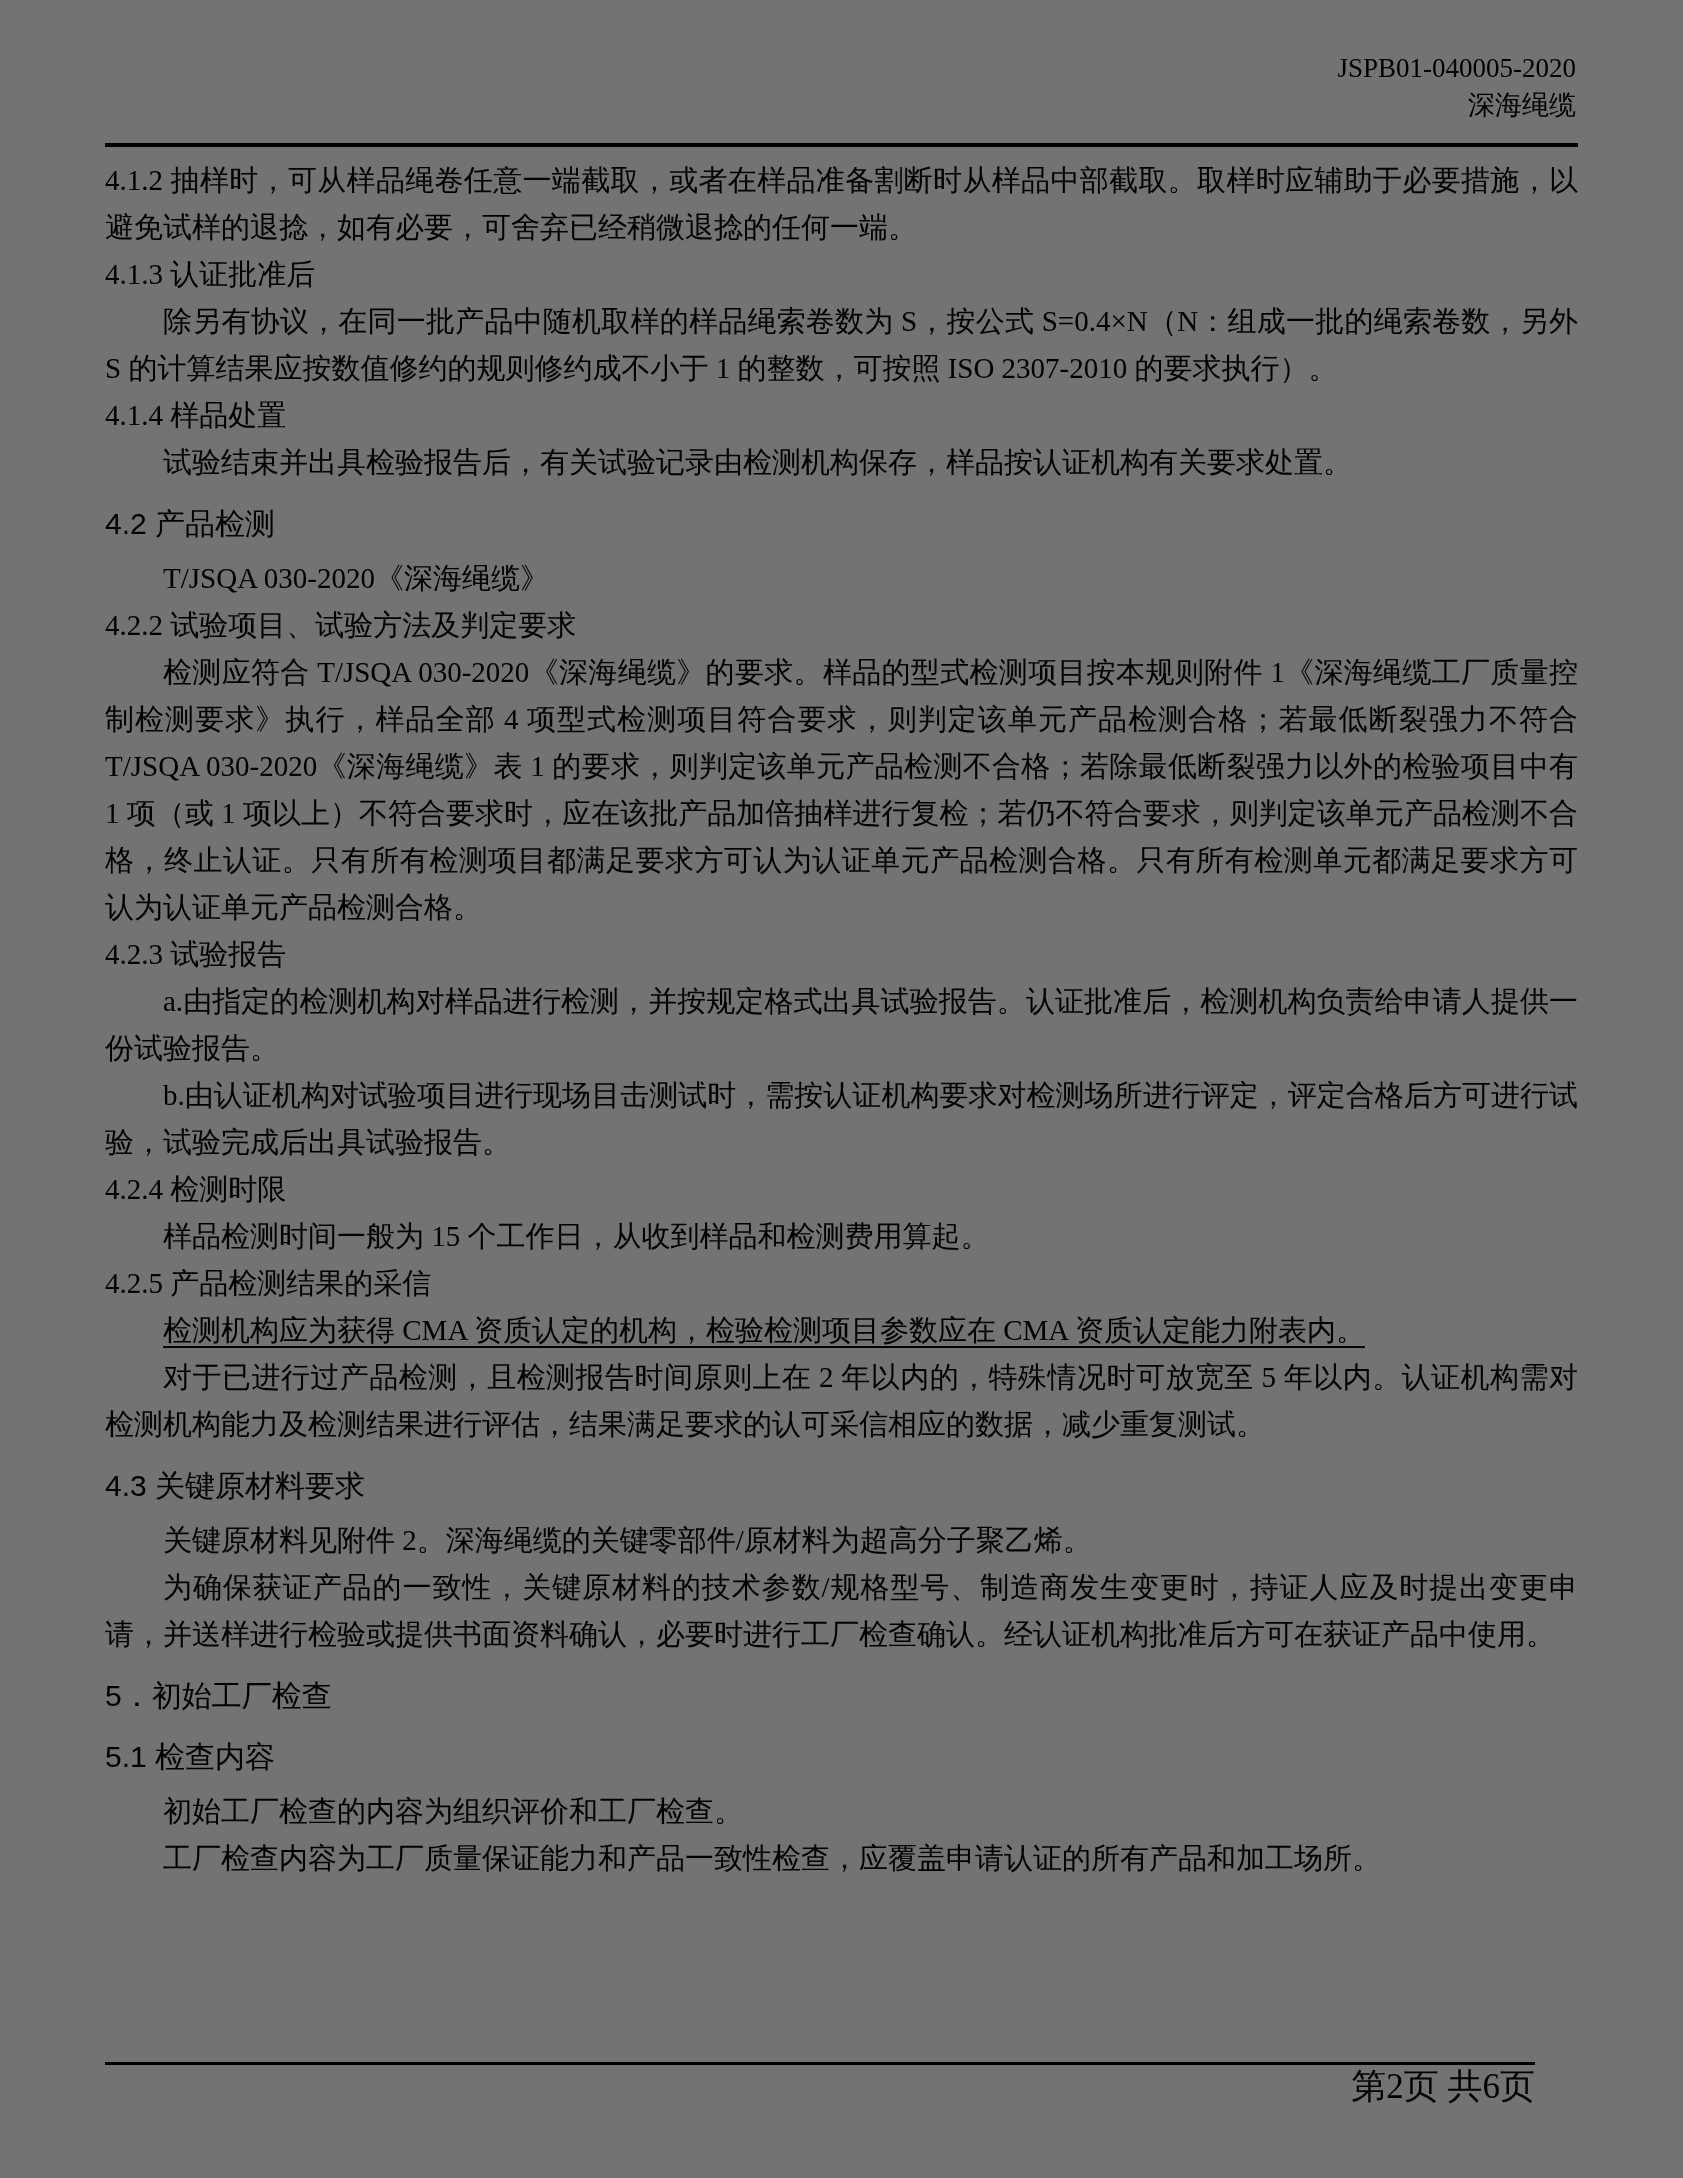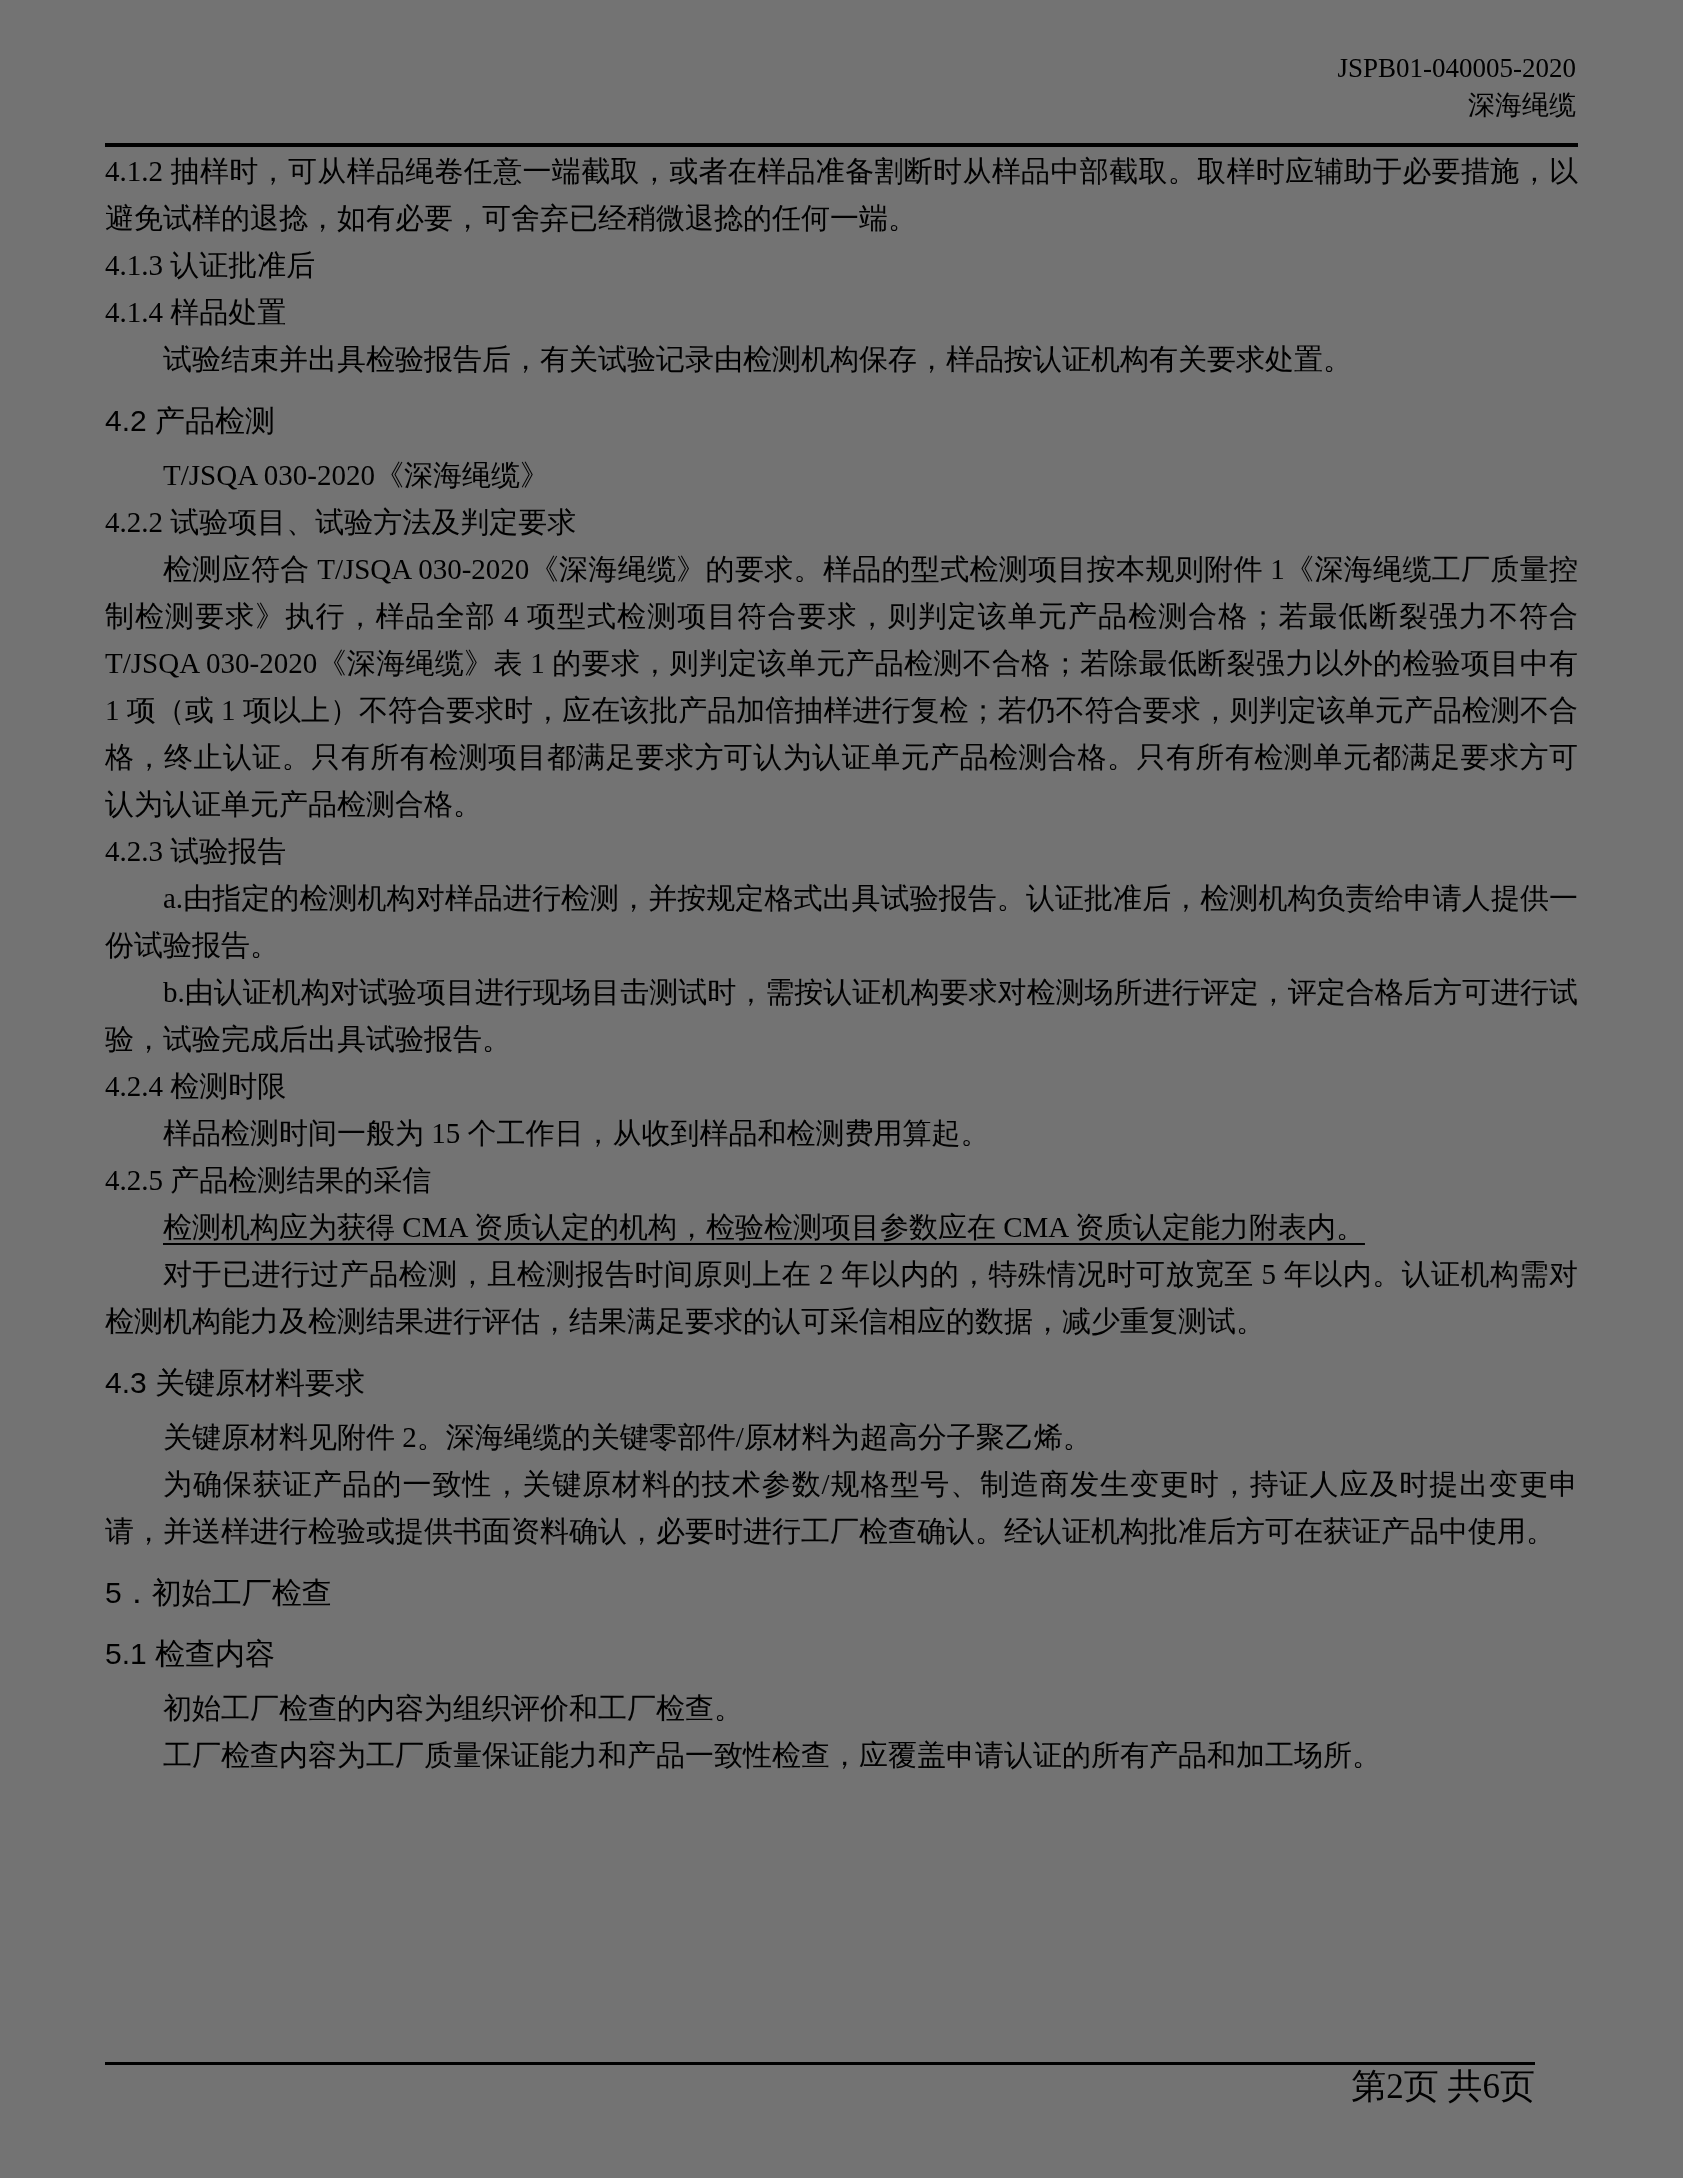--- a/index.html
+++ b/index.html
@@ -23,21 +23,21 @@
   .header-rule {
     position:absolute;
     top:143px;
     left:105px;
     width:1473px;
     height:4px;
     background:#000000;
   }
   .doc-body {
     position:absolute;
-    top:148px;
+    top:157px;
     left:105px;
     width:1473px;
     font-size:29px;
     line-height:47px;
     text-align:justify;
   }
   .doc-body p { margin:0; padding:0; }
   .doc-body p.sub { text-indent:0; }
   .doc-body p.indent { text-indent:2em; }
   .doc-body p.underline {
@@ -79,20 +79,21 @@
   <div class="doc-header">
     <div>JSPB01-040005-2020</div>
     <div>深海绳缆</div>
   </div>
 
   <div class="header-rule"></div>
 
   <div class="doc-body">
       <p class="sub">4.1.2 抽样时，可从样品绳卷任意一端截取，或者在样品准备割断时从样品中部截取。取样时应辅助于必要措施，以避免试样的退捻，如有必要，可舍弃已经稍微退捻的任何一端。</p>
       <p class="sub">4.1.3 认证批准后</p>
+      <p class="indent">除另有协议，在同一批产品中随机取样的样品绳索卷数为 S，按公式 S=0.4×N（N：组成一批的绳索卷数，另外 S 的计算结果应按数值修约的规则修约成不小于 1 的整数，可按照 ISO 2307-2010 的要求执行）。</p>
       <p class="sub">4.1.4 样品处置</p>
       <p class="indent">试验结束并出具检验报告后，有关试验记录由检测机构保存，样品按认证机构有关要求处置。</p>
       <p class="heading">4.2 产品检测</p>
       <p class="indent">T/JSQA 030-2020《深海绳缆》</p>
       <p class="sub">4.2.2 试验项目、试验方法及判定要求</p>
       <p class="indent">检测应符合 T/JSQA 030-2020《深海绳缆》的要求。样品的型式检测项目按本规则附件 1《深海绳缆工厂质量控制检测要求》执行，样品全部 4 项型式检测项目符合要求，则判定该单元产品检测合格；若最低断裂强力不符合 T/JSQA 030-2020《深海绳缆》表 1 的要求，则判定该单元产品检测不合格；若除最低断裂强力以外的检验项目中有 1 项（或 1 项以上）不符合要求时，应在该批产品加倍抽样进行复检；若仍不符合要求，则判定该单元产品检测不合格，终止认证。只有所有检测项目都满足要求方可认为认证单元产品检测合格。只有所有检测单元都满足要求方可认为认证单元产品检测合格。</p>
       <p class="sub">4.2.3 试验报告</p>
       <p class="indent">a.由指定的检测机构对样品进行检测，并按规定格式出具试验报告。认证批准后，检测机构负责给申请人提供一份试验报告。</p>
       <p class="indent">b.由认证机构对试验项目进行现场目击测试时，需按认证机构要求对检测场所进行评定，评定合格后方可进行试验，试验完成后出具试验报告。</p>
       <p class="sub">4.2.4 检测时限</p>

